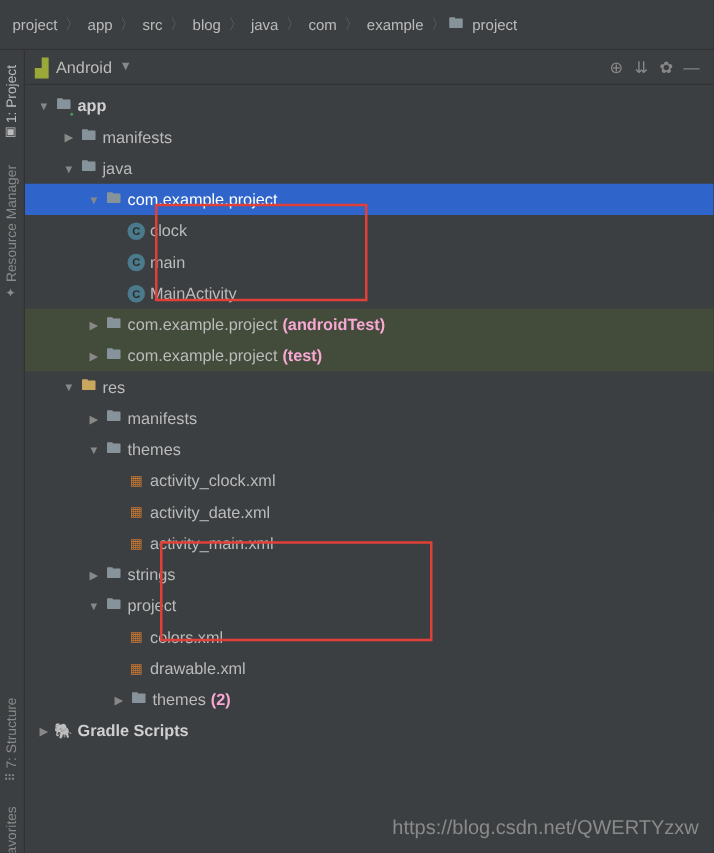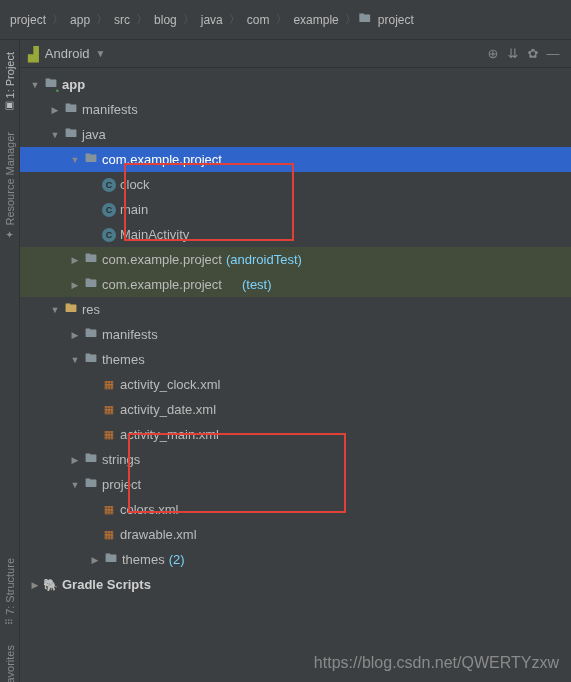--- a/index.html
+++ b/index.html
@@ -28,21 +28,21 @@
 .ico { width: 18px; display: inline-flex; align-items: center; justify-content: center; font-size: 12px; }
 .ico.folder { color: #87939a; }
 .ico.folder-app { color: #87939a; position: relative; }
 .ico.folder-app::after { content: '•'; color: #499c54; font-size: 9px; position: absolute; bottom: -1px; right: 1px; }
 .ico.pkg { color: #87939a; }
 .ico.class { background: #4a7a8c; color: #2b2b2b; width: 14px; height: 14px; border-radius: 50%; font-size: 9px; line-height: 14px; text-align: center; font-weight: bold; margin: 0 2px; }
 .ico.xml { color: #c57633; font-size: 11px; }
 .ico.res { color: #c9a75e; }
 .lbl { margin-left: 2px; }
 .lbl.bold { font-weight: 600; color: #d0d0d0; }
-.lbl.dim { color: #7dd3fc; }
+.lbl.dim { color: #f9a8d4; font-weight: bold; }
 .highlight-box { position: absolute; border: 2px solid #e04038; pointer-events: none; }
 .hb1 { left: 104px; top: 95px; width: 170px; height: 78px; }
 .hb2 { left: 108px; top: 365px; width: 218px; height: 80px; }
 .watermark { position: absolute; bottom: 10px; right: 12px; color: #8a8a8a; font-size: 16px; }
 </style>
 </head>
 <body>
 
 <div class="breadcrumb">
   <span class="crumb">project</span>
@@ -120,21 +120,21 @@
       <div class="node shaded" style="padding-left:48px">
         <span class="arrow">▶</span>
         <span class="ico pkg">🖿</span>
         <span class="lbl">com.example.project</span>
         <span class="lbl dim" style="margin-left:4px">(androidTest)</span>
       </div>
       <div class="node shaded" style="padding-left:48px">
         <span class="arrow">▶</span>
         <span class="ico pkg">🖿</span>
         <span class="lbl">com.example.project</span>
-        <span class="lbl dim" style="margin-left:20px">(test)</span>
+        <span class="lbl dim" style="margin-left:4px">(test)</span>
       </div>
       <div class="node" style="padding-left:28px">
         <span class="arrow">▼</span>
         <span class="ico res">🖿</span>
         <span class="lbl">res</span>
       </div>
       <div class="node" style="padding-left:48px">
         <span class="arrow">▶</span>
         <span class="ico folder">🖿</span>
         <span class="lbl">manifests</span>

